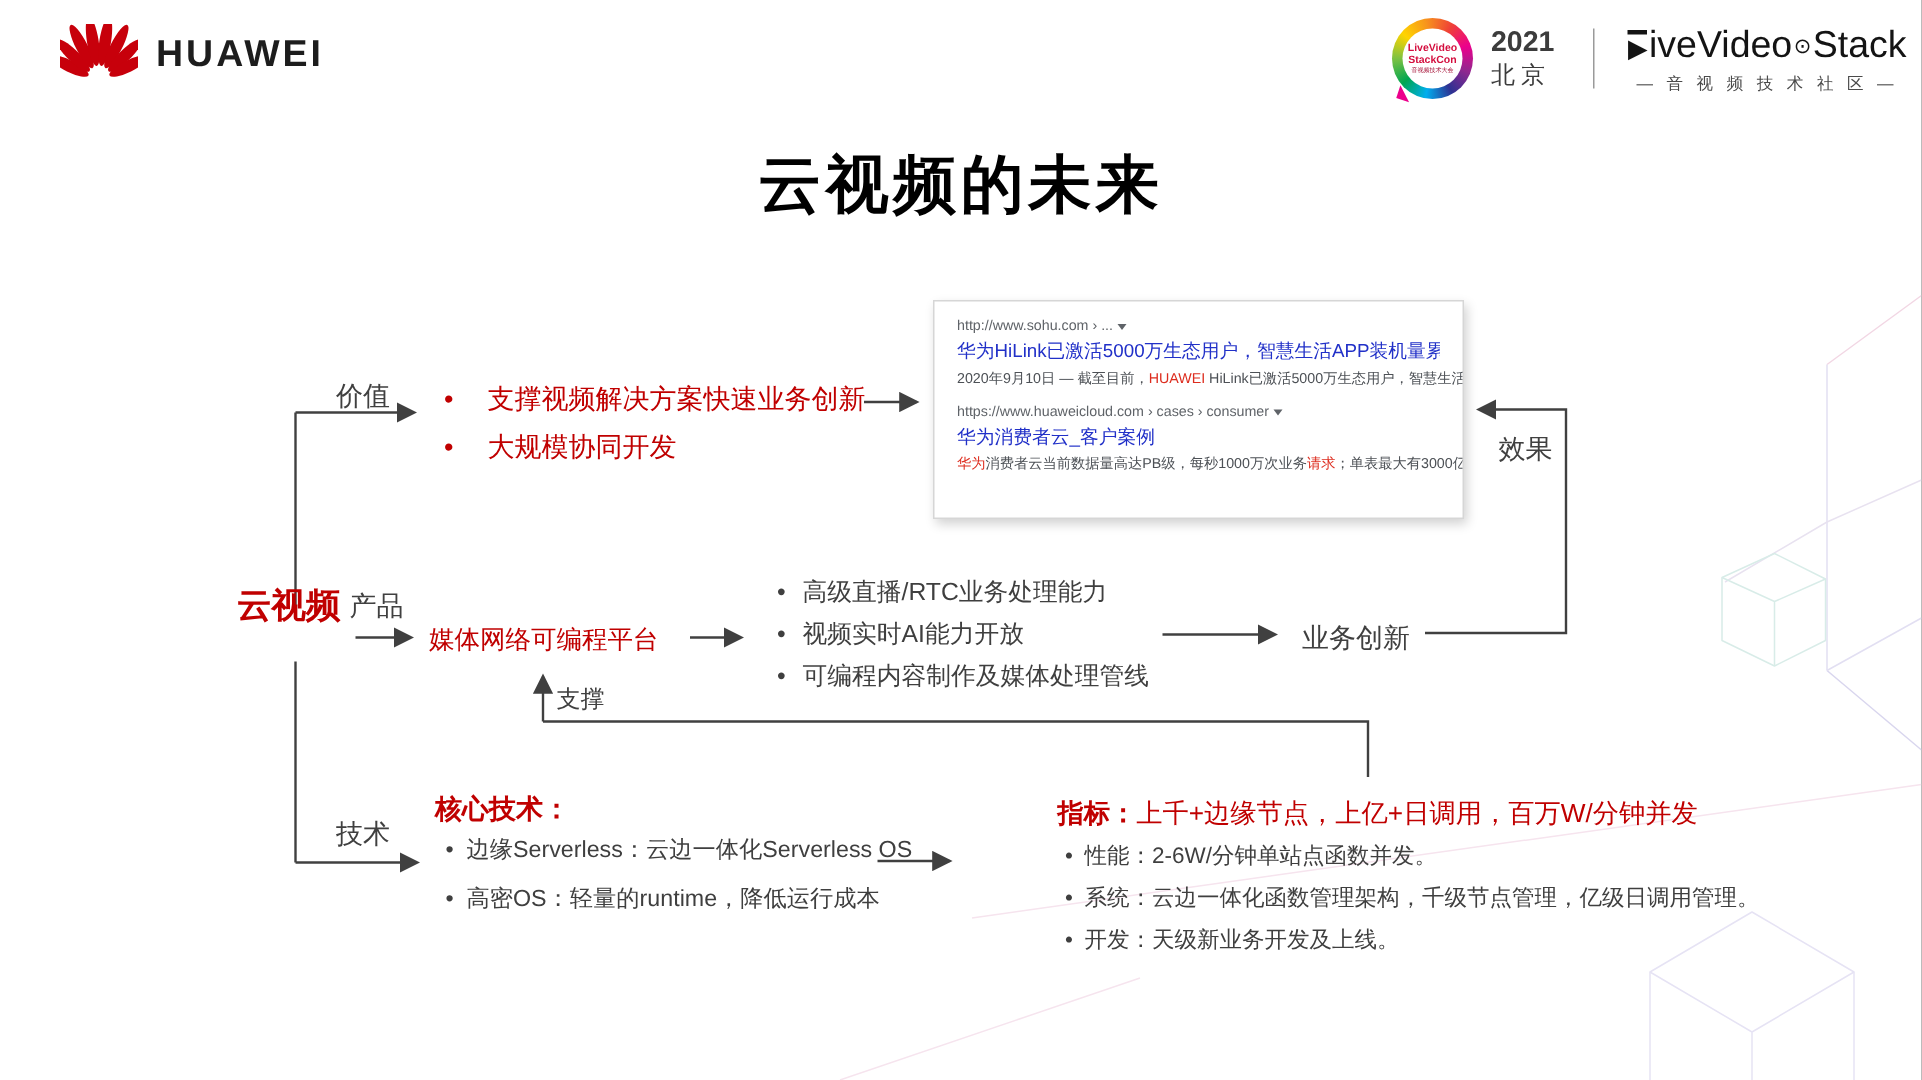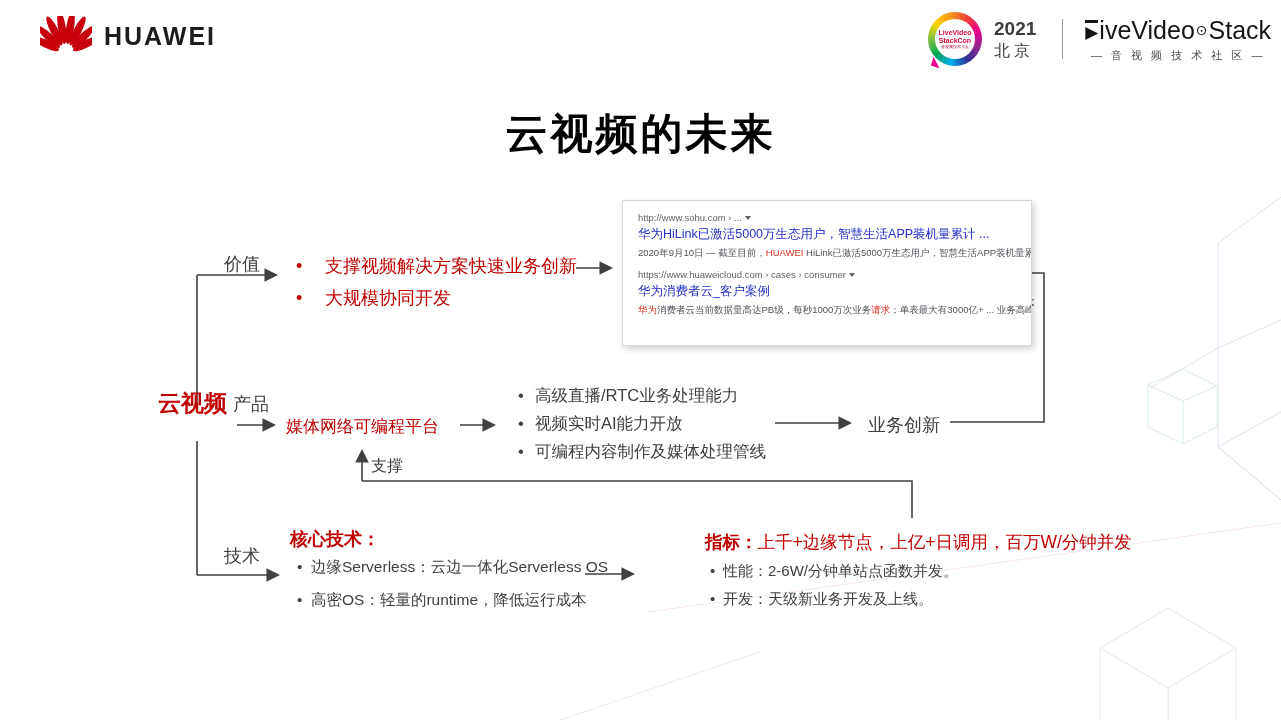--- a/index.html
+++ b/index.html
@@ -25,21 +25,21 @@
   .yearcity .c{font-size:16px;letter-spacing:4px;}
   .vdiv{width:1px;height:40px;background:#9a9a9a;margin:0 22px 0 26px;}
   .lvs{color:#141414;}
   .lvs-name{font-size:25px;display:flex;align-items:center;}
   .lvs-name .play{font-size:17px;margin-right:1px;border-top:3px solid #141414;padding-top:1px;line-height:1;}
   .lvs-name .oplay{font-size:14px;margin:0 1px;}
   .lvs-name .bold{font-weight:normal;}
   .lvs-tag{font-size:11px;color:#4a4a4a;letter-spacing:3px;margin-top:3px;text-align:center;}
 
   
-  .title{left:0;right:0;top:78px;text-align:center;font-size:42px;font-weight:600;color:#000;letter-spacing:3px;}
+  .title{left:0;right:0;top:67px;text-align:center;font-size:42px;font-weight:600;color:#000;letter-spacing:3px;}
 
   
   .lab{color:#404040;font-size:18px;}
   .lbl-value{left:224px;top:252px;}
   .lbl-product{left:233px;top:392px;}
   .lbl-tech{left:224px;top:544px;}
   .lbl-support{left:371px;top:456px;font-size:16px;}
   .lbl-effect{left:999px;top:287px;}
   .root{left:158px;top:388px;font-size:23px;font-weight:bold;color:#c00000;}
   .platform{left:286px;top:415px;font-size:17px;color:#c00000;}
@@ -58,21 +58,21 @@
   .core-title{left:290px;top:527px;font-size:18px;font-weight:bold;color:#c00000;}
   .tech-bullets{left:297px;top:556px;color:#3f3f3f;font-size:15.5px;}
   .tech-bullets li{padding-left:14px;line-height:21px;margin-bottom:12px;}
 
   .metrics-head{left:705px;top:530px;font-size:17.5px;color:#c00000;}
   .metrics-head .pfx{font-weight:bold;}
   .metric-bullets{left:710px;top:560px;color:#3f3f3f;font-size:15px;}
   .metric-bullets li{padding-left:13px;line-height:21px;margin-bottom:7px;}
 
   
-  .search-panel{left:622px;top:200px;width:410px;height:146px;background:#fff;border:1px solid #d6d6d6;
+  .search-panel{left:622px;top:200px;width:354px;height:146px;background:#fff;border:1px solid #d6d6d6;
     box-shadow:2px 3px 7px rgba(0,0,0,.18);padding:11px 15px 0 15px;overflow:hidden;}
   .result{margin-bottom:9px;}
   .r-url{font-size:9.5px;color:#5f6368;white-space:nowrap;display:flex;align-items:center;gap:3px;}
   .r-url .dd{width:0;height:0;border-left:3.5px solid transparent;border-right:3.5px solid transparent;border-top:4px solid #5f6368;}
   .r-title{font-size:12.5px;color:#2130c8;margin:3px 0 2px 0;white-space:nowrap;overflow:hidden;}
   .r-snippet{font-size:9.5px;color:#4d5156;line-height:1.6;margin:0;}
   .r-snippet .hl{color:#dd2c1e;}
 
   
   .layer{position:absolute;left:0;top:0;pointer-events:none;}
@@ -204,20 +204,21 @@
   <ul class="abs blist tech-bullets">
     <li>边缘Serverless：云边一体化Serverless OS</li>
     <li>高密OS：轻量的runtime，降低运行成本</li>
   </ul>
 
   <div class="abs metrics-head">
     <span class="pfx">指标：</span><span>上千+边缘节点，上亿+日调用，百万W/分钟并发</span>
   </div>
   <ul class="abs blist metric-bullets">
     <li>性能：2-6W/分钟单站点函数并发。</li>
+    <li>系统：云边一体化函数管理架构，千级节点管理，亿级日调用管理。</li>
     <li>开发：天级新业务开发及上线。</li>
   </ul>
 
   <div class="abs search-panel">
     <div class="result">
       <div class="r-url">
           <span>http://www.sohu.com › ...</span>
           <span class="dd"></span>
         </div>
       <div class="r-title">华为HiLink已激活5000万生态用户，智慧生活APP装机量累计 ...</div>

